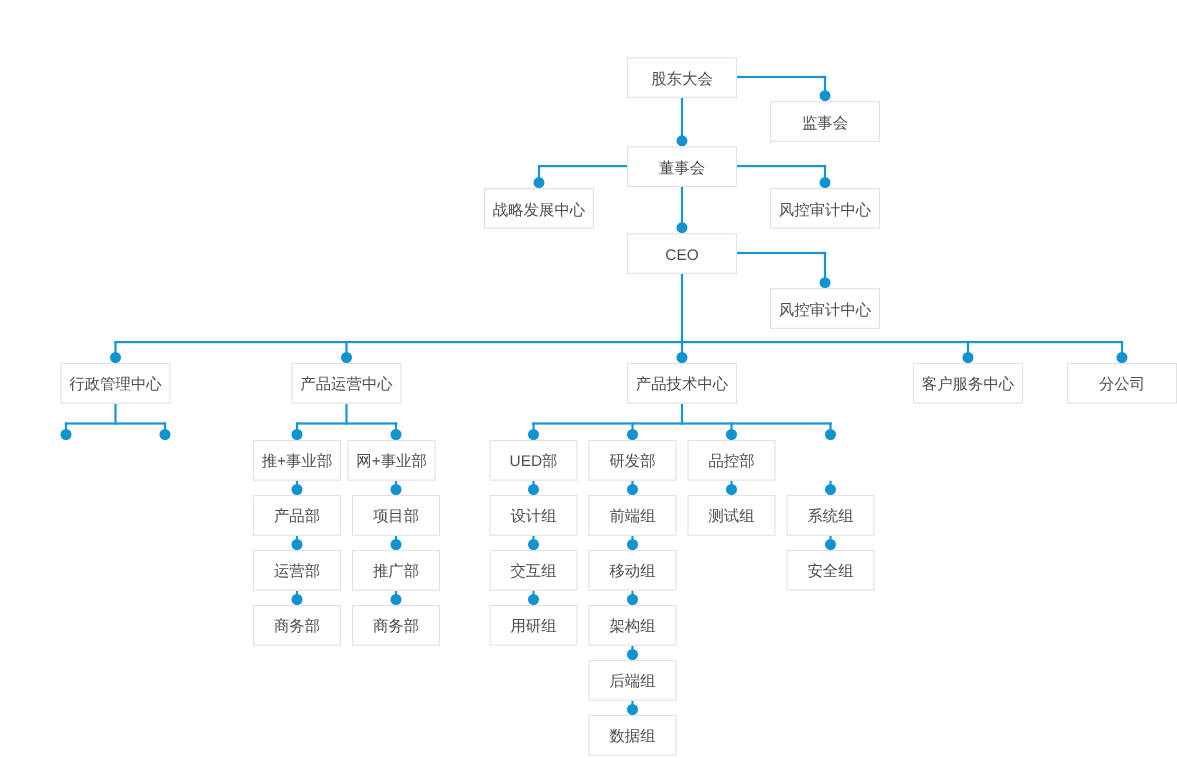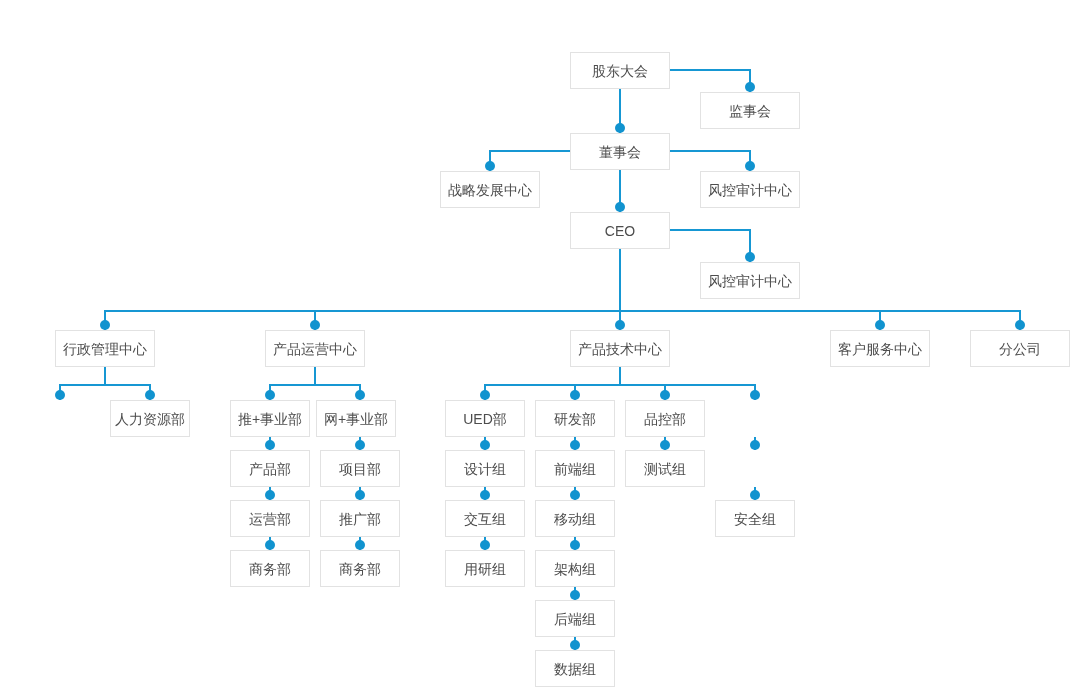--- a/index.html
+++ b/index.html
@@ -114,32 +114,32 @@
   <div class="node n-big" style="left:700px;top:171px">风控审计中心</div>
   <div class="node n-big" style="left:570px;top:212px">CEO</div>
   <div class="node n-big" style="left:700px;top:262px">风控审计中心</div>
 
   <div class="node n-big" style="left:55px;top:330px">行政管理中心</div>
   <div class="node n-big" style="left:265px;top:330px">产品运营中心</div>
   <div class="node n-big" style="left:570px;top:330px">产品技术中心</div>
   <div class="node n-big" style="left:830px;top:330px">客户服务中心</div>
   <div class="node n-big" style="left:970px;top:330px">分公司</div>
 
-  <div class="node n-small" style="left:110px;top:400px">人力资源部</div>
   <div class="node n-small" style="left:230px;top:400px">推+事业部</div>
   <div class="node n-small" style="left:316px;top:400px">网+事业部</div>
   <div class="node n-small" style="left:445px;top:400px">UED部</div>
   <div class="node n-small" style="left:535px;top:400px">研发部</div>
   <div class="node n-small" style="left:625px;top:400px">品控部</div>
 
   <div class="node n-small" style="left:230px;top:450px">产品部</div>
   <div class="node n-small" style="left:320px;top:450px">项目部</div>
   <div class="node n-small" style="left:445px;top:450px">设计组</div>
   <div class="node n-small" style="left:535px;top:450px">前端组</div>
   <div class="node n-small" style="left:625px;top:450px">测试组</div>
+  <div class="node n-small" style="left:715px;top:450px">系统组</div>
 
   <div class="node n-small" style="left:230px;top:500px">运营部</div>
   <div class="node n-small" style="left:320px;top:500px">推广部</div>
   <div class="node n-small" style="left:445px;top:500px">交互组</div>
   <div class="node n-small" style="left:535px;top:500px">移动组</div>
   <div class="node n-small" style="left:715px;top:500px">安全组</div>
 
   <div class="node n-small" style="left:230px;top:550px">商务部</div>
   <div class="node n-small" style="left:320px;top:550px">商务部</div>
   <div class="node n-small" style="left:445px;top:550px">用研组</div>

